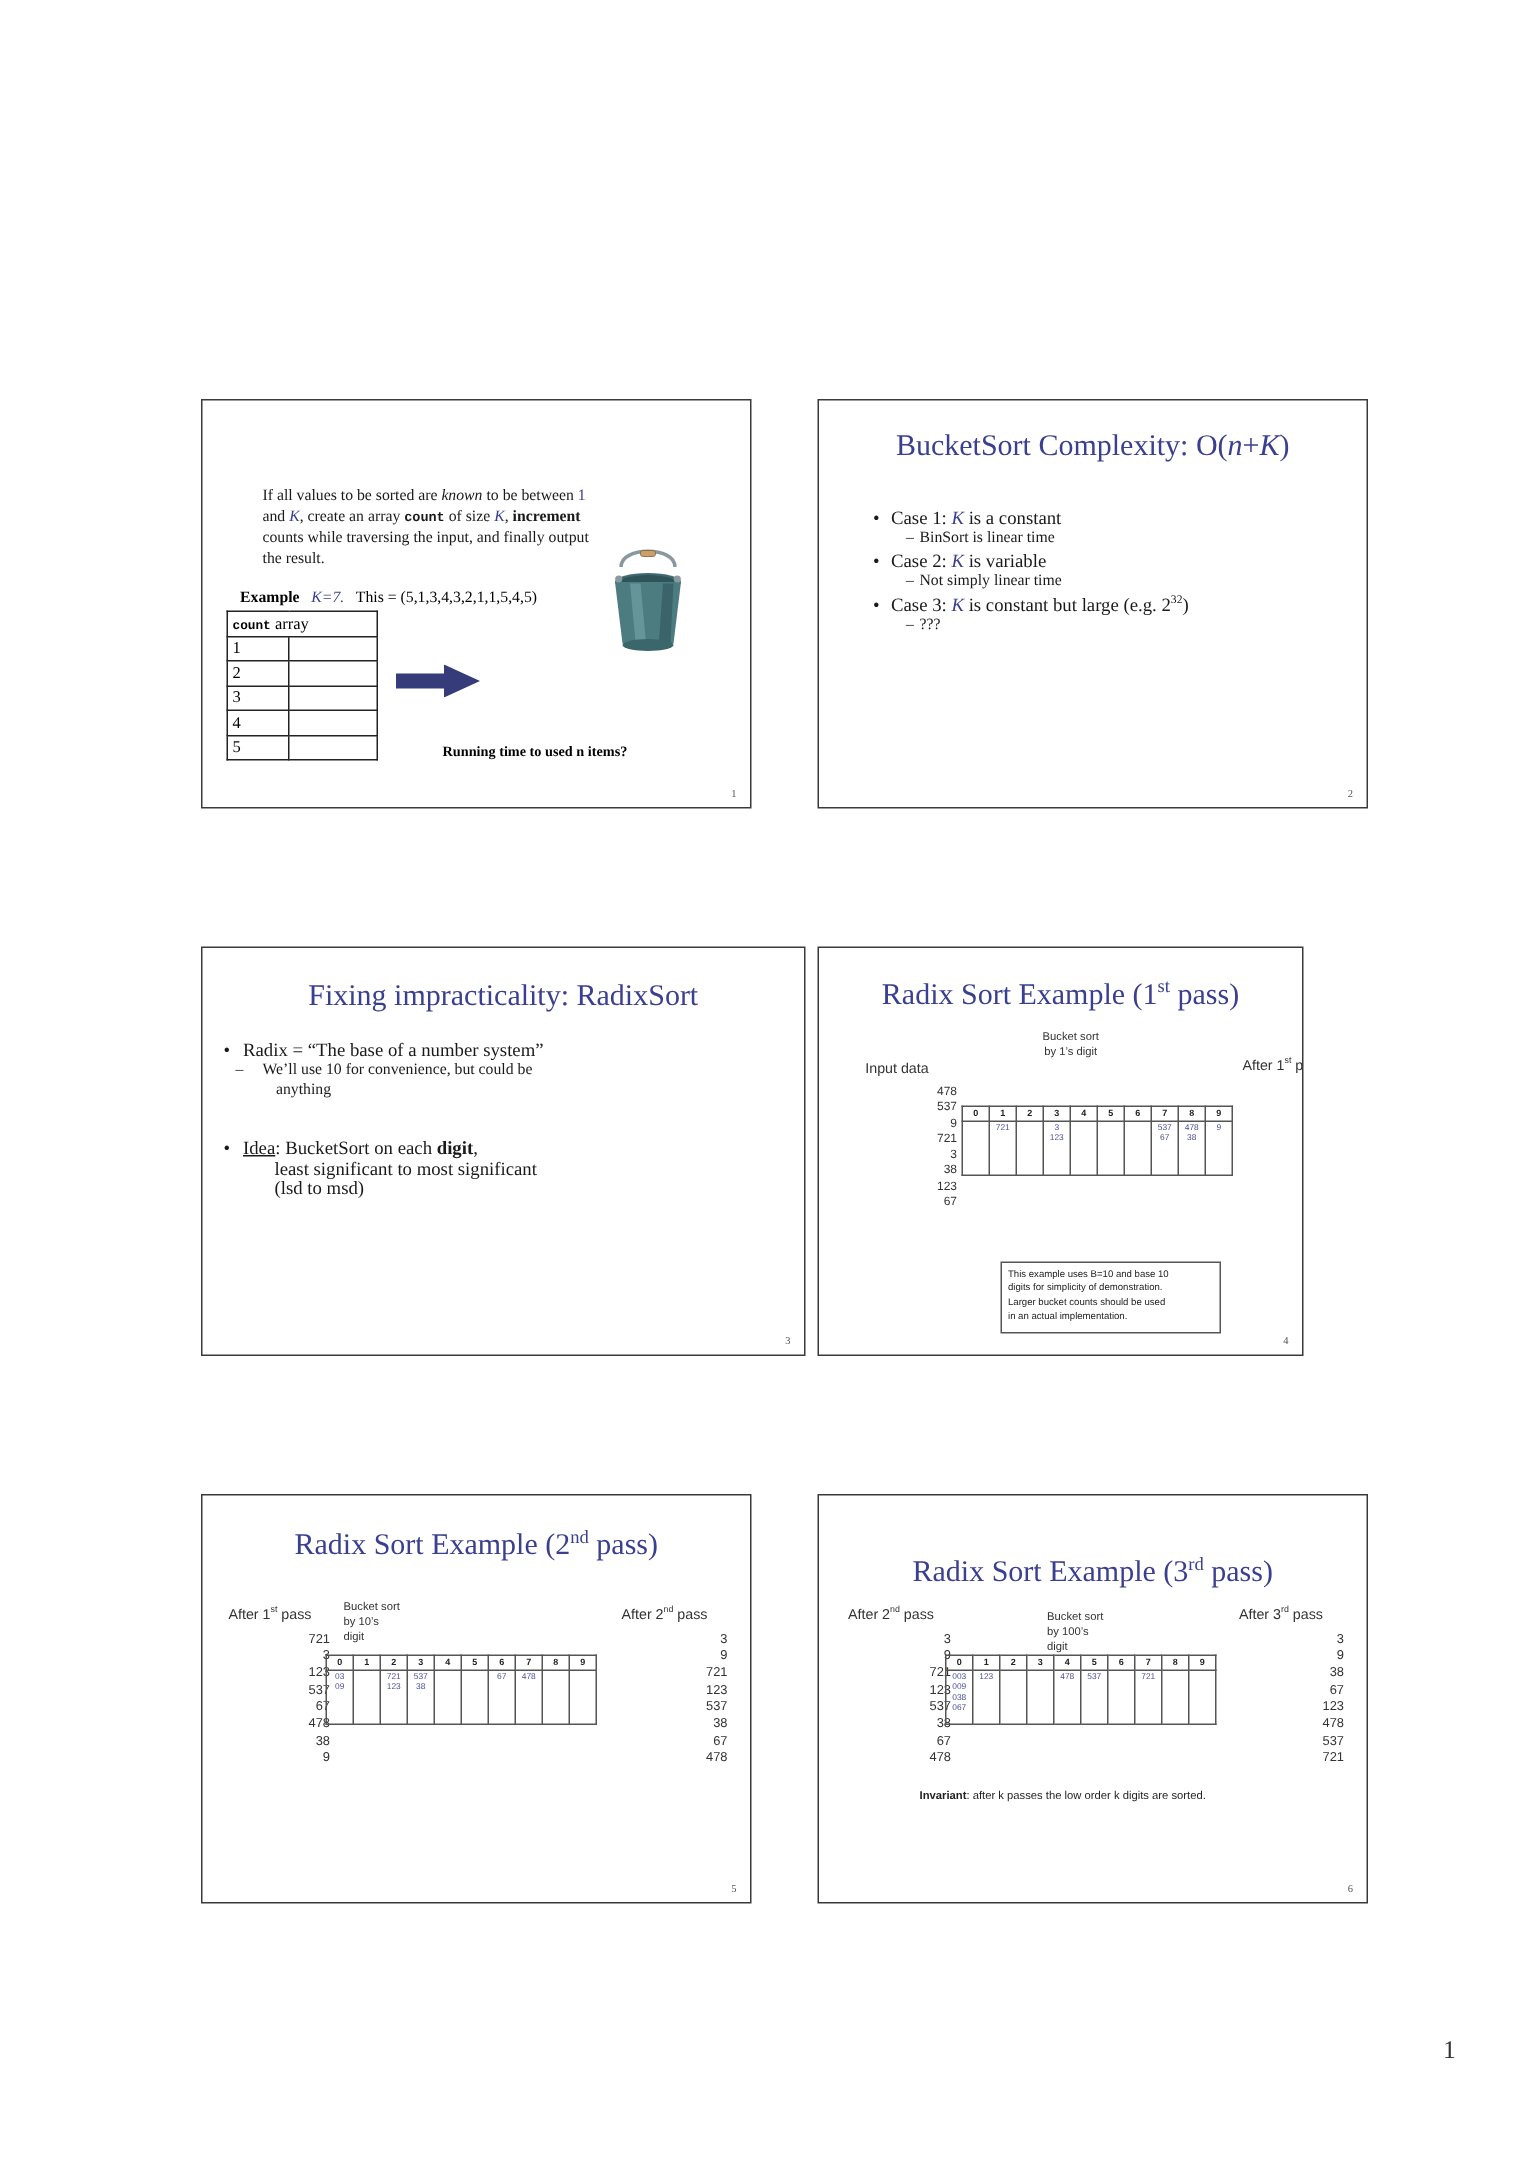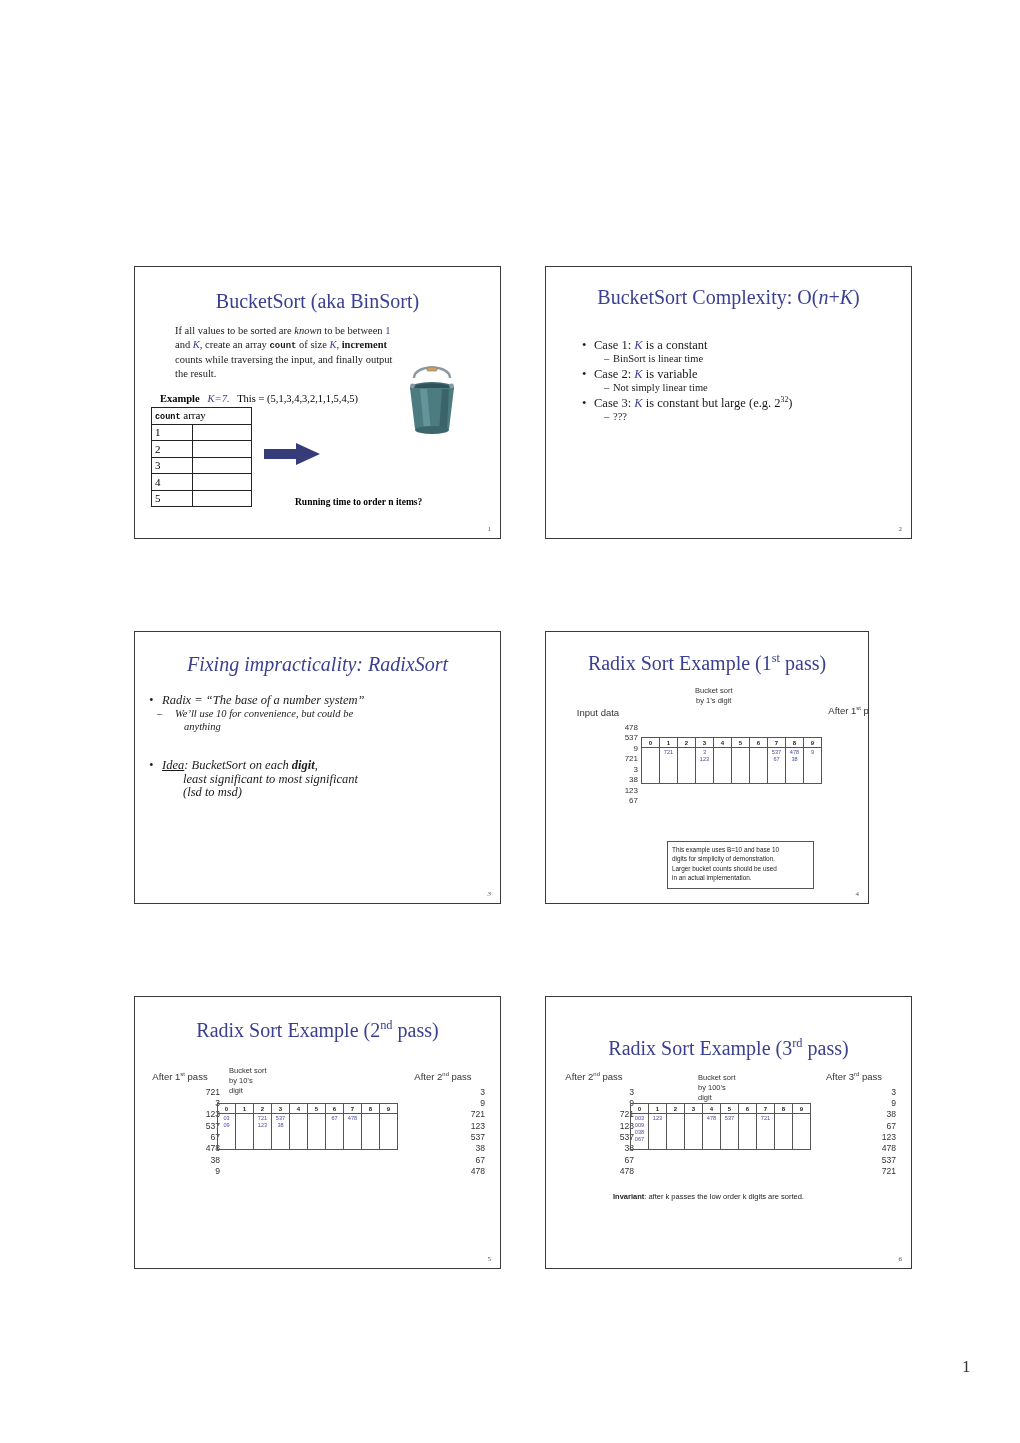--- a/index.html
+++ b/index.html
@@ -114,21 +114,21 @@
     line-height: 1.0;
     color: #1a1a1a;
   }
   .s2-list .l1 { padding-left: 0; margin-bottom: 2px; }
   .s2-list .l1 .bul { display: inline-block; width: 12px; }
   .s2-list .l2 { font-size: 10.5px; padding-left: 22px; margin-bottom: 4px; }
   .s2-list .l2 .dash { display: inline-block; width: 9px; }
   .s2-list .kvar { color: #3a3f8f; font-style: italic; }
 
   
-  #slide3 { left: 134px; top: 631px; width: 367px; height: 273px; font-style: italic; }
+  #slide3 { left: 134px; top: 631px; width: 403px; height: 273px; }
   #slide3 .slide-title { margin-top: 21px; }
   .s3-list {
     position: absolute;
     left: 14px; top: 62px;
     width: 340px;
     font-size: 12.5px;
     color: #1a1a1a;
     line-height: 1.05;
   }
   .s3-list .l1 .bul { display: inline-block; width: 13px; }
@@ -230,21 +230,20 @@
     font-size: 17px;
     color: #333;
   }
 </style>
 </head>
 <body>
 
 <div class="page">
 
   <div class="slide" id="slide1">
-    <h1 class="slide-title">BucketSort (aka BinSort)</h1>
 
     <div class="s1-body">
       <span>If all values to be sorted are </span><span class="ital">known</span><span> to be between </span><span class="kw">1</span><br>
       <span>and </span><span class="kw ital">K</span><span>, create an array </span><span class="mono">count</span><span> of size </span><span class="kw ital">K</span><span>, </span><span class="bold">increment</span><br>
       <span>counts while traversing the input, and finally output</span><br>
       <span>the result.</span>
     </div>
 
     <div class="s1-example">
       <span class="exlabel">Example</span>&nbsp;&nbsp;
@@ -290,21 +289,21 @@
       <ellipse cx="30" cy="22" rx="22" ry="6" fill="#3e6b70"></ellipse>
       <ellipse cx="30" cy="22" rx="18.5" ry="4.6" fill="#2e5358"></ellipse>
       <path d="M8 22 L13 63 Q30 70 47 63 L52 22 Z" fill="#4c7b80"></path>
       <path d="M18 23 L22 65 Q26 66 29 66 L25 23 Z" fill="#6e9ea2" opacity="0.75"></path>
       <path d="M40 23 L37 66 Q43 64 45 62 L47 23 Z" fill="#365f64" opacity="0.8"></path>
       <ellipse cx="30" cy="64" rx="17" ry="4" fill="#3b666b"></ellipse>
       <circle cx="10.5" cy="20" r="2.4" fill="#8a98a0"></circle>
       <circle cx="49.5" cy="20" r="2.4" fill="#8a98a0"></circle>
     </svg>
 
-    <div class="s1-running">Running time to order n items?</div>
+    <div class="s1-running">Running time to used n items?</div>
     <div class="slide-num">1</div>
   </div>
 
   <div class="slide" id="slide2">
     <h1 class="slide-title"><span>BucketSort Complexity: O(</span><span style="font-style:italic">n</span><span>+</span><span style="font-style:italic">K</span><span>)</span></h1>
 
     <div class="s2-list">
       <div class="l1"><span class="bul">•</span><span>Case 1: </span><span class="kvar">K</span><span> is a constant</span></div>
       <div class="l2"><span class="dash">–</span><span>BinSort is linear time</span></div>
       <div class="l1"><span class="bul">•</span><span>Case 2: </span><span class="kvar">K</span><span> is variable</span></div>

